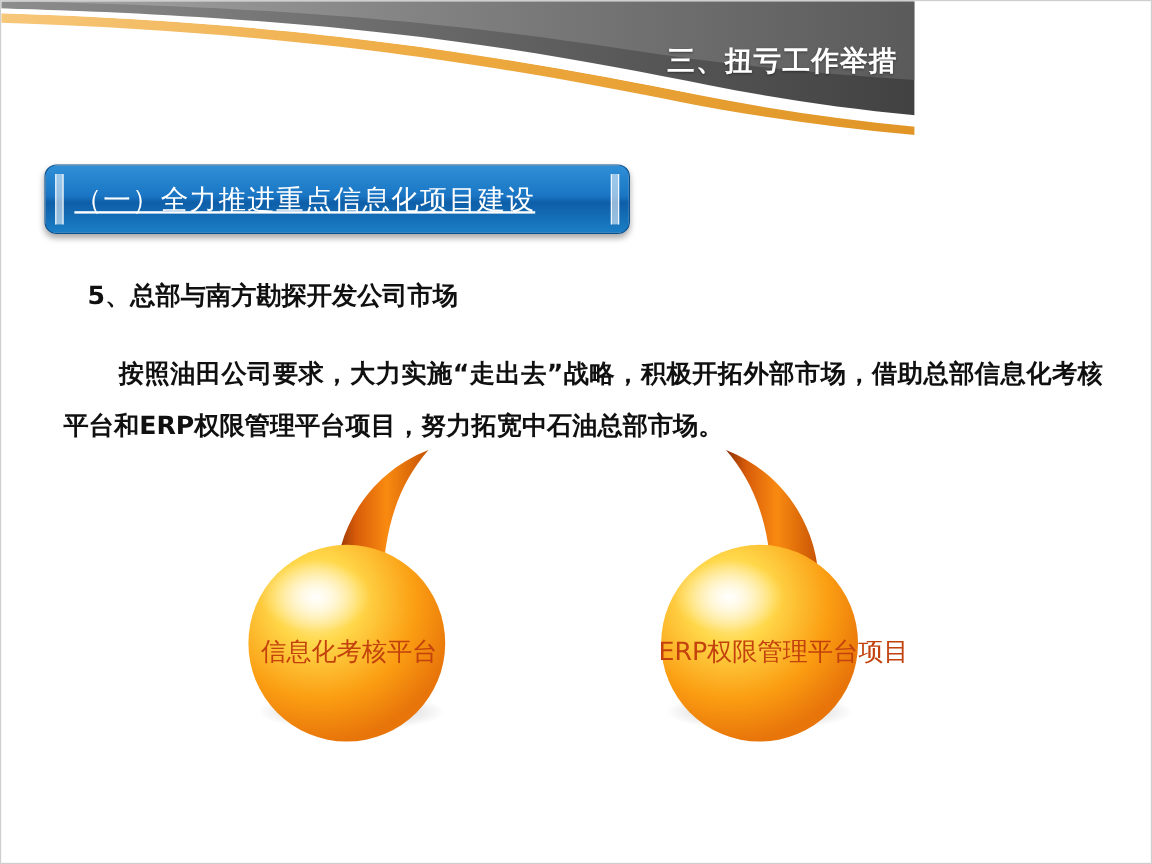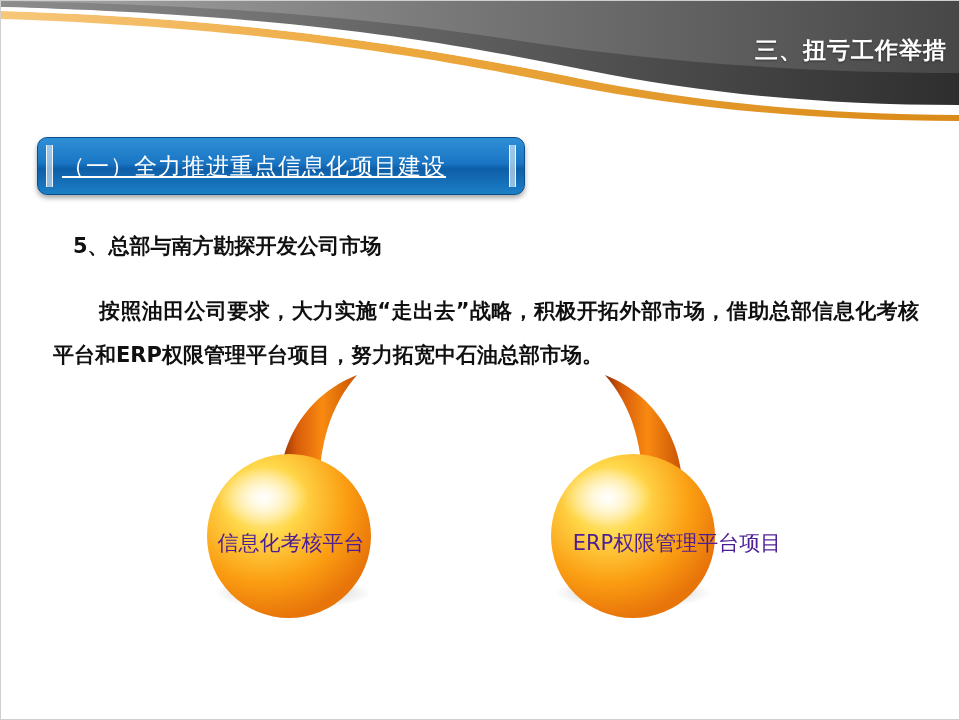--- a/index.html
+++ b/index.html
@@ -21,21 +21,21 @@
     box-sizing: border-box;
     border: 1px solid #cfcfcf;
     overflow: hidden;
   }
 
   
   .banner {
     position: absolute;
     left: 0;
     top: 0;
-    width: 960px;
+    width: 761px;
     height: 120px;
     overflow: hidden;
   }
   .banner svg {
     display: block;
   }
 
   .header-title {
     position: absolute;
     right: 14px;
@@ -115,26 +115,26 @@
     position: absolute;
     left: 0;
     top: 360px;
     width: 960px;
     height: 260px;
   }
   .node-label {
     position: absolute;
     font-family: "DejaVu Sans", "Liberation Sans", sans-serif;
     font-size: 21px;
-    color: #4c1d95;
+    color: #c2410c;
     white-space: nowrap;
     text-align: center;
   }
   .node-label.left  { left: 190px; top: 528px; width: 200px; }
-  .node-label.right { left: 536px; top: 528px; width: 280px; }
+  .node-label.right { left: 512px; top: 528px; width: 280px; }
 </style>
 </head>
 <body>
 
 <div class="slide">
 
   <div class="banner">
     <svg width="960" height="120" viewBox="0 0 960 120" xmlns="http://www.w3.org/2000/svg">
       <defs>
         <linearGradient id="grayGrad" x1="0" y1="0" x2="1" y2="0">

